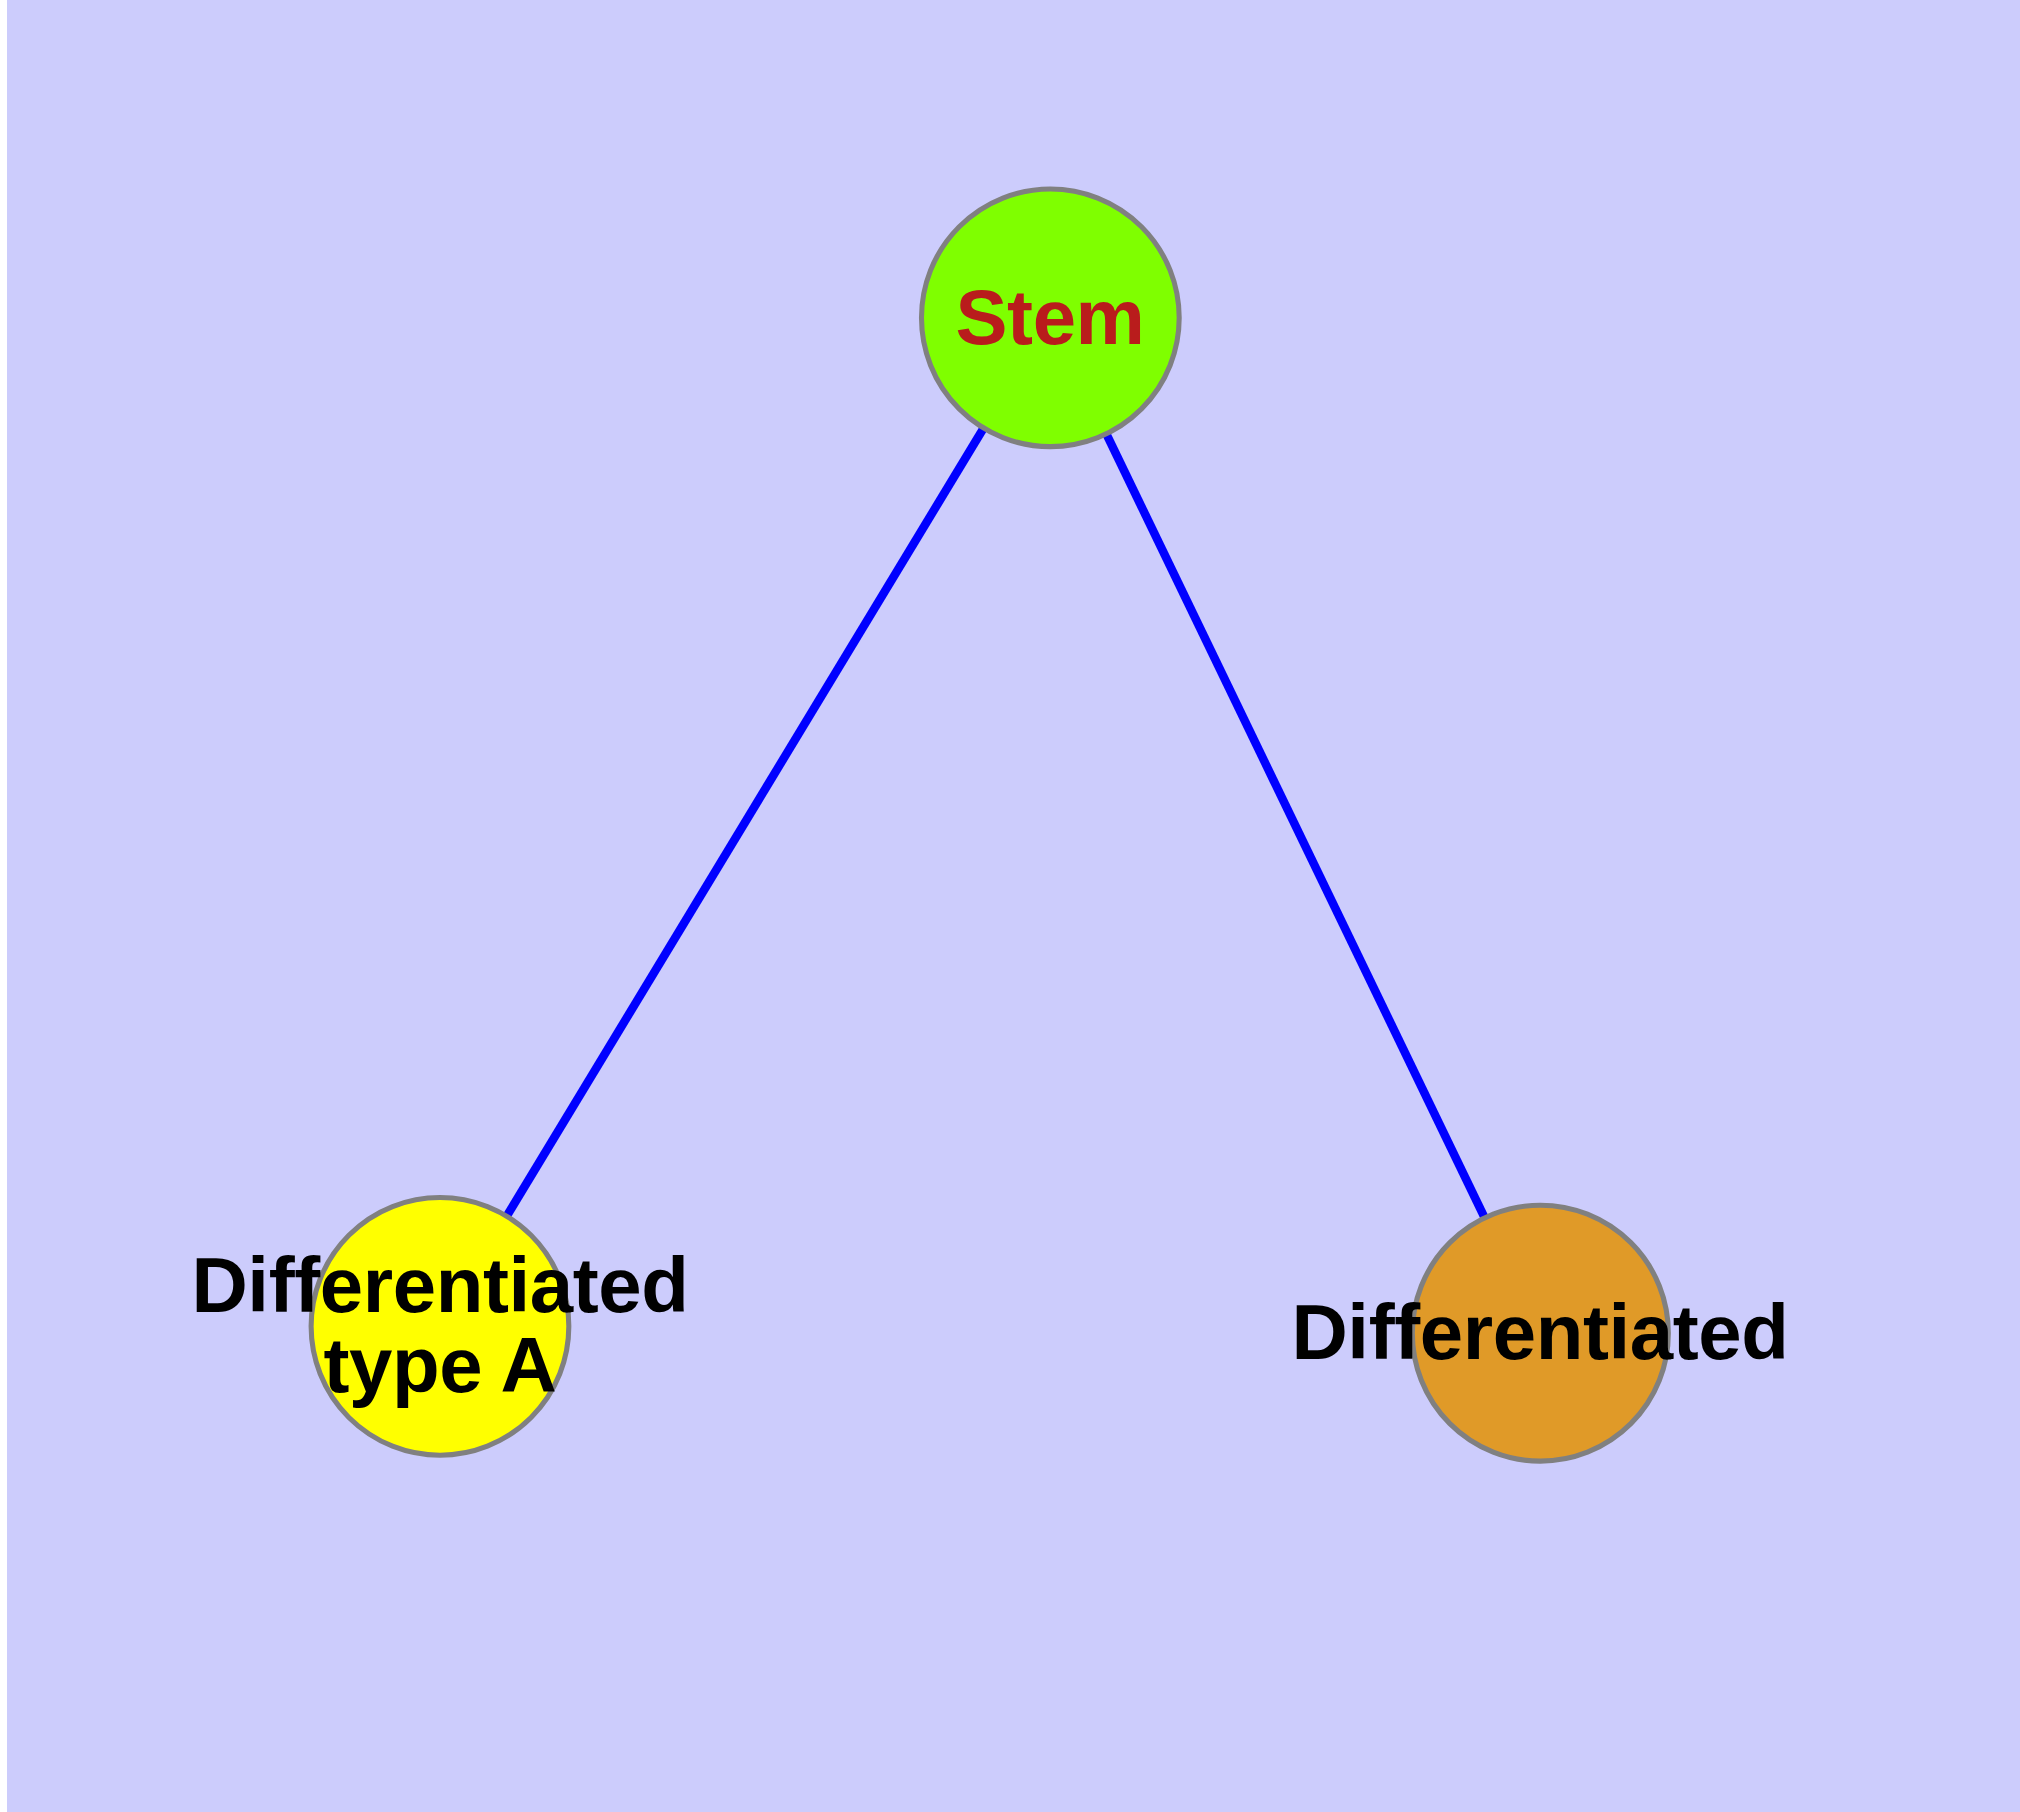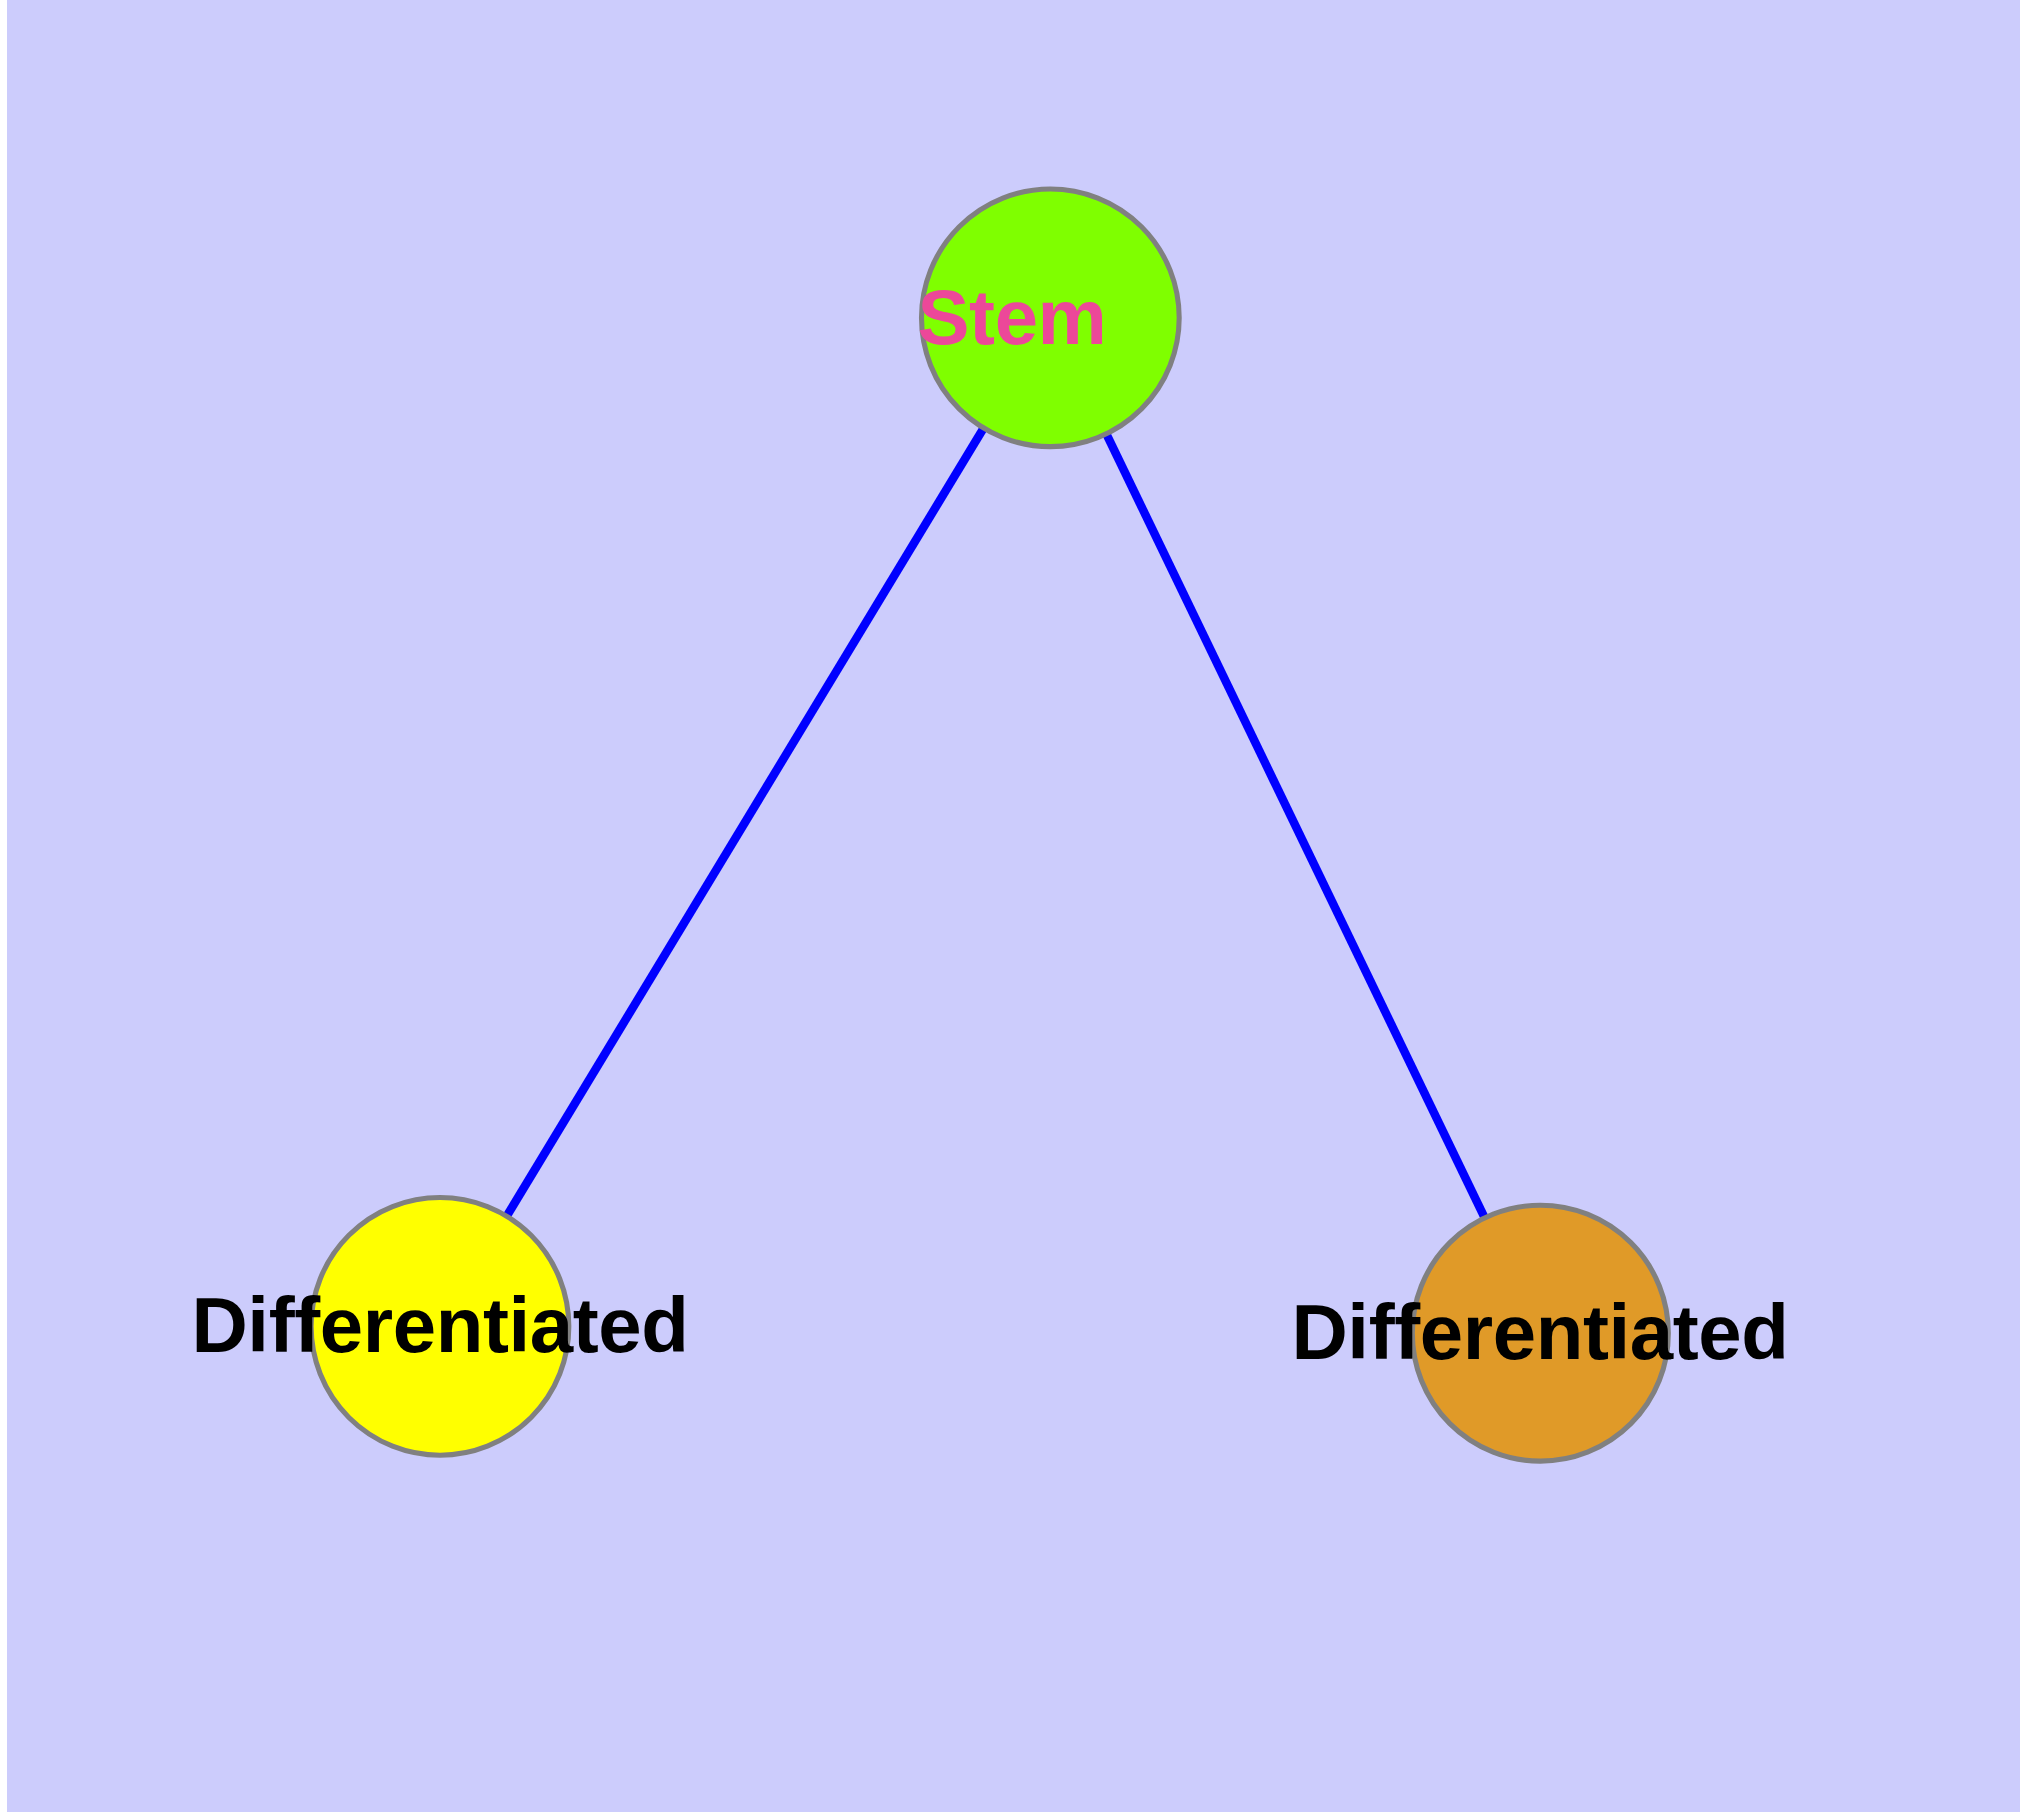--- a/index.html
+++ b/index.html
@@ -58,18 +58,18 @@
         <line x1="1239" y1="375" x2="1817" y2="1573" stroke="#0000ff" stroke-width="10" stroke-linecap="butt"></line>
       </g>
     <g id="nodes-layer">
         <circle cx="1239" cy="375" r="152" fill="#7fff00" stroke="#808080" stroke-width="6"></circle>
         <circle cx="519" cy="1565" r="152" fill="#ffff00" stroke="#808080" stroke-width="6"></circle>
         <circle cx="1817" cy="1573" r="151" fill="#e09a28" stroke="#808080" stroke-width="6"></circle>
       </g>
   </svg>
 
   <div id="labels-layer">
-      <div class="node-label" style="left: 1012px; top: 318px; color: #ec4899; font-size: 78px; font-weight: bold;"><span style="display: block;">Stem</span></div>
-      <div class="node-label" style="left: 440px; top: 1326px; color: rgb(0, 0, 0); font-size: 78px; font-weight: bold;"><span style="display: block;">Differentiated</span></div>
+      <div class="node-label" style="left: 1050px; top: 318px; color: #b91c1c; font-size: 78px; font-weight: bold;"><span style="display: block;">Stem</span></div>
+      <div class="node-label" style="left: 440px; top: 1326px; color: rgb(0, 0, 0); font-size: 78px; font-weight: bold;"><span style="display: block;">Differentiated</span><span style="display: block;">type A</span></div>
       <div class="node-label" style="left: 1540px; top: 1333px; color: rgb(0, 0, 0); font-size: 78px; font-weight: bold;"><span style="display: block;">Differentiated</span></div>
     </div>
 </div>
 
 
 </body></html>

